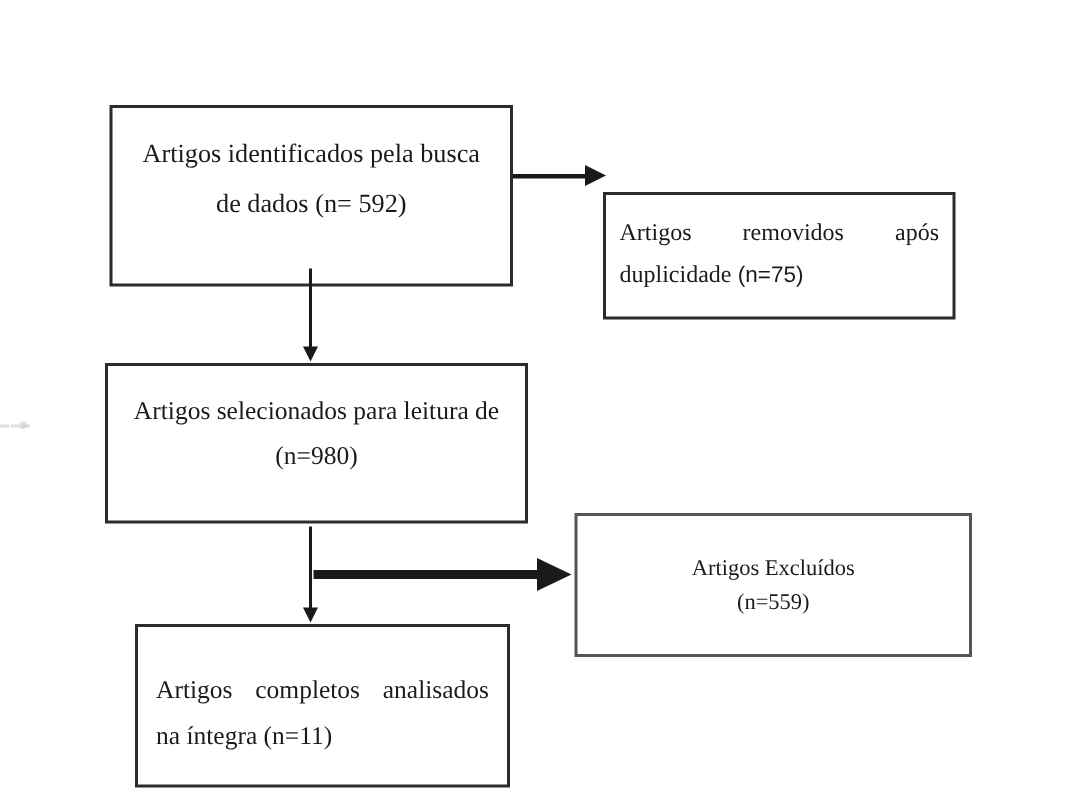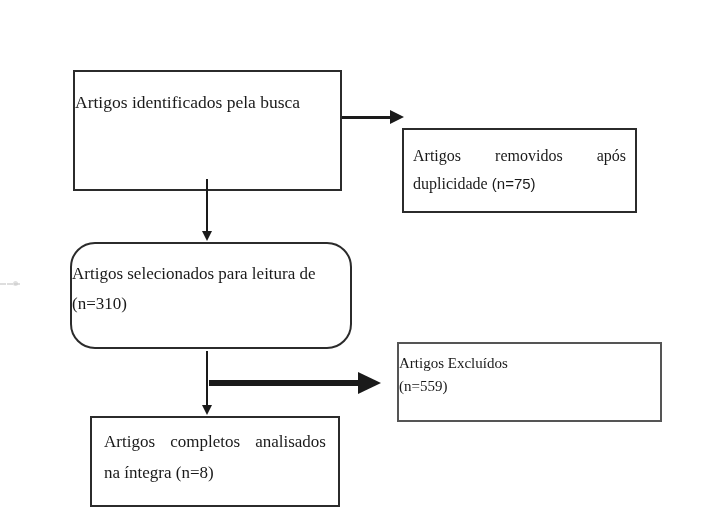--- a/index.html
+++ b/index.html
@@ -18,21 +18,21 @@
   }
   .fc-box {
     position: absolute;
     border: 2px solid var(--border, #2b2b2b);
     background: #ffffff;
     box-sizing: content-box;
   }
   .fc-box .line {
     white-space: nowrap;
   }
-  .centered { text-align: left; }
+  .centered { text-align: center; }
   .justified .line-justify {
     text-align: justify;
     text-align-last: justify;
     white-space: normal;
   }
   .justified .line-left {
     text-align: right;
     text-align-last: left;
   }
 
@@ -50,33 +50,33 @@
   }
   .sans-n {
     font-family: "Liberation Sans", sans-serif;
     font-size: 15px;
     margin-left: 0.28em;
   }
   
   #box-screened {
     left: 70px; top: 242px; width: 278px; height: 88px;
     padding-top: 15px;
-    font-size: 17px; line-height: 30px; border-radius: 25px;
+    font-size: 17px; line-height: 30px;
   }
   
   #box-excluded {
-    left: 397px; top: 342px; width: 261px; height: 68px;
-    padding-top: 8px;
+    left: 383px; top: 342px; width: 261px; height: 68px;
+    padding-top: 24px;
     border-color: var(--border-light, #555555);
     font-size: 15px; line-height: 23px; font-family: Liberation Serif, serif;
   }
   
   #box-fulltext {
     left: 90px; top: 416px; width: 222px; height: 79px;
-    padding: 8px 12px 0 12px;
+    padding: 26px 12px 0 12px;
     font-size: 17px; line-height: 31px;
   }
 
   .arrow-part { position: absolute; }
   .hline { background: var(--arrow, #1a1a1a); }
   .vline { background: var(--arrow, #1a1a1a); }
   .head-right {
     width: 0; height: 0;
     border-style: solid;
     border-color: transparent;
@@ -121,40 +121,41 @@
     opacity: 0.6;
   }
 </style>
 </head>
 <body>
 
 <div class="canvas">
 
   <div class="fc-box centered" id="box-identified">
     <div class="line">Artigos identificados pela busca</div>
+    <div class="line">de dados (n= 592)</div>
   </div>
 
   <div class="fc-box justified" id="box-removed">
     <div class="line line-justify">Artigos removidos após</div>
     <div class="line line-left"><span>duplicidade</span><span class="sans-n">(n=75)</span></div>
   </div>
 
   <div class="fc-box centered" id="box-screened">
     <div class="line">Artigos selecionados para leitura de</div>
-    <div class="line">(n=310)</div>
+    <div class="line">(n=980)</div>
   </div>
 
   <div class="fc-box centered" id="box-excluded">
     <div class="line">Artigos Excluídos</div>
     <div class="line">(n=559)</div>
   </div>
 
   <div class="fc-box justified" id="box-fulltext">
     <div class="line line-justify">Artigos completos analisados</div>
-    <div class="line line-left">na íntegra (n=8)</div>
+    <div class="line line-left">na íntegra (n=11)</div>
   </div>
 
   <div>
     <div class="arrow-part hline" id="arr1-line"></div>
     <div class="arrow-part head-right" id="arr1-head"></div>
   </div>
 
   <div>
     <div class="arrow-part vline" id="arr2-line"></div>
     <div class="arrow-part head-down" id="arr2-head"></div>

